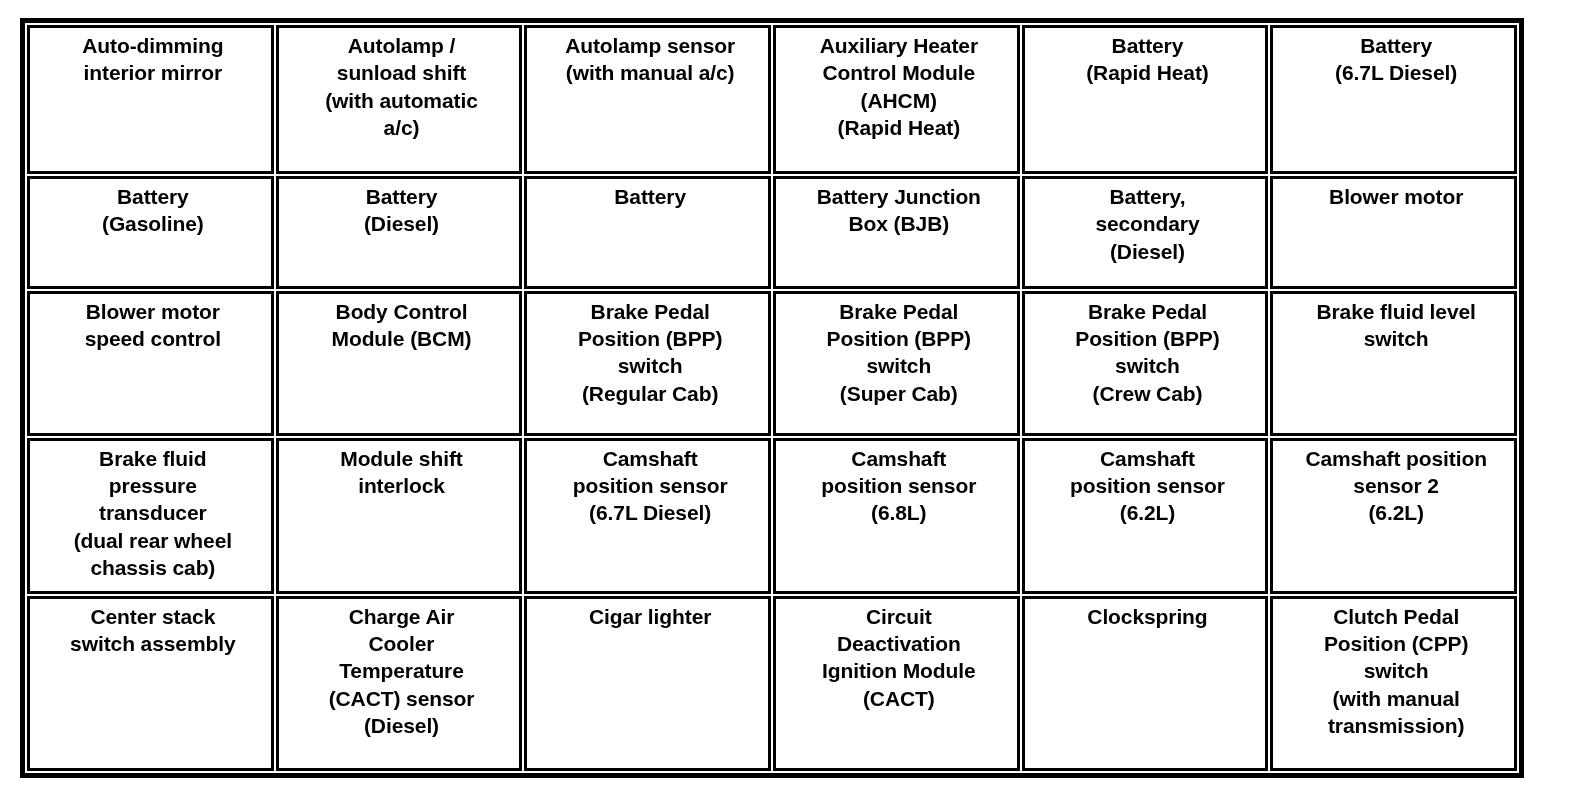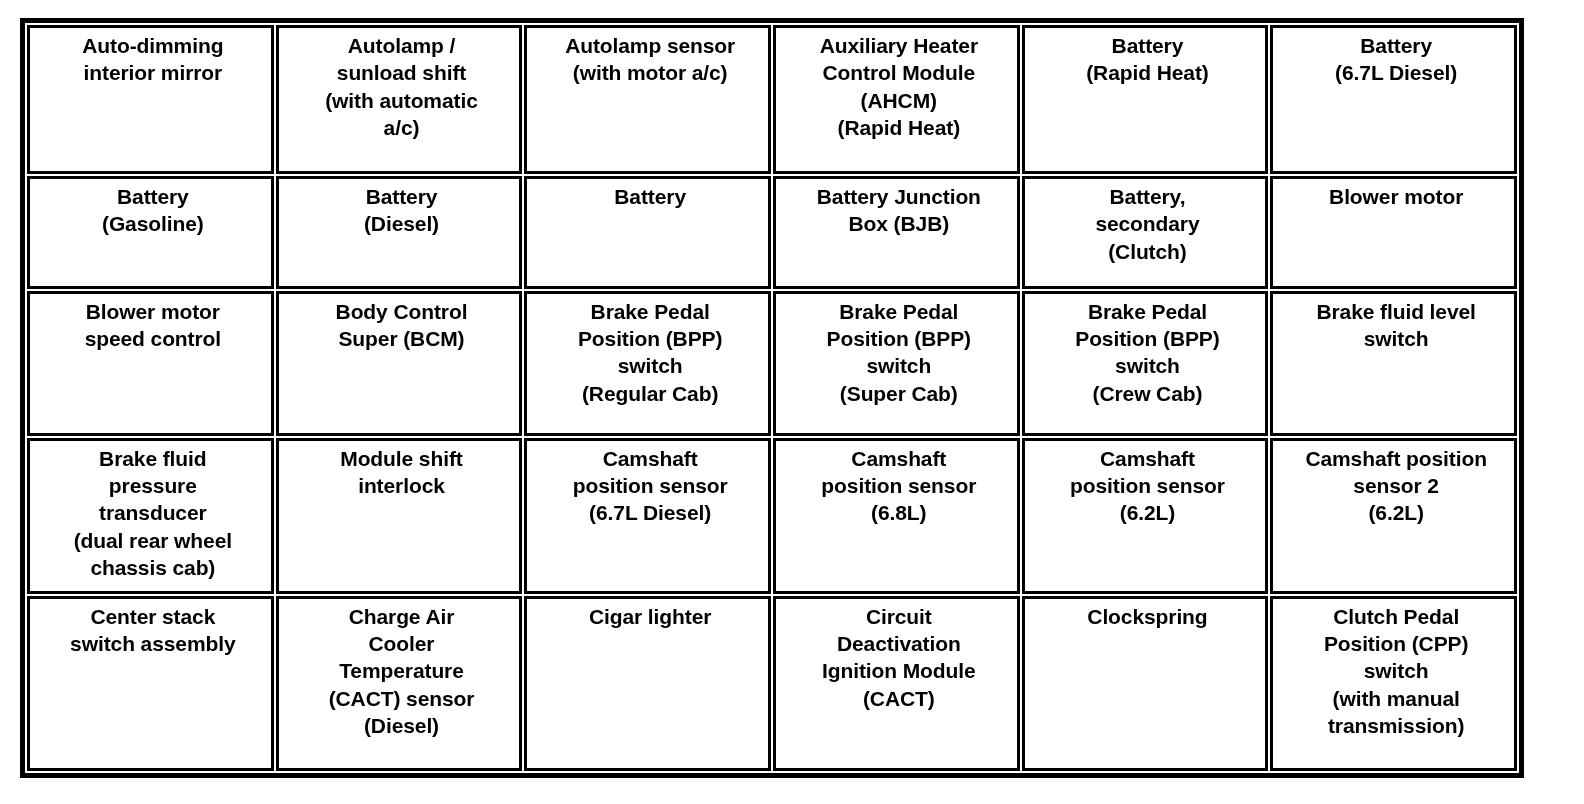--- a/index.html
+++ b/index.html
@@ -74,21 +74,21 @@
 interior mirror</span>
           </td>
         <td class="cell">
             <span class="cell-text">Autolamp /
 sunload shift
 (with automatic
 a/c)</span>
           </td>
         <td class="cell">
             <span class="cell-text">Autolamp sensor
-(with motor a/c)</span>
+(with manual a/c)</span>
           </td>
         <td class="cell">
             <span class="cell-text">Auxiliary Heater
 Control Module
 (AHCM)
 (Rapid Heat)</span>
           </td>
         <td class="cell">
             <span class="cell-text">Battery
 (Rapid Heat)</span>
@@ -110,34 +110,34 @@
         <td class="cell">
             <span class="cell-text">Battery</span>
           </td>
         <td class="cell">
             <span class="cell-text">Battery Junction
 Box (BJB)</span>
           </td>
         <td class="cell">
             <span class="cell-text">Battery,
 secondary
-(Clutch)</span>
+(Diesel)</span>
           </td>
         <td class="cell">
             <span class="cell-text">Blower motor</span>
           </td>
       </tr>
       <tr class="row-2">
         <td class="cell">
             <span class="cell-text">Blower motor
 speed control</span>
           </td>
         <td class="cell">
             <span class="cell-text">Body Control
-Super (BCM)</span>
+Module (BCM)</span>
           </td>
         <td class="cell">
             <span class="cell-text">Brake Pedal
 Position (BPP)
 switch
 (Regular Cab)</span>
           </td>
         <td class="cell">
             <span class="cell-text">Brake Pedal
 Position (BPP)

